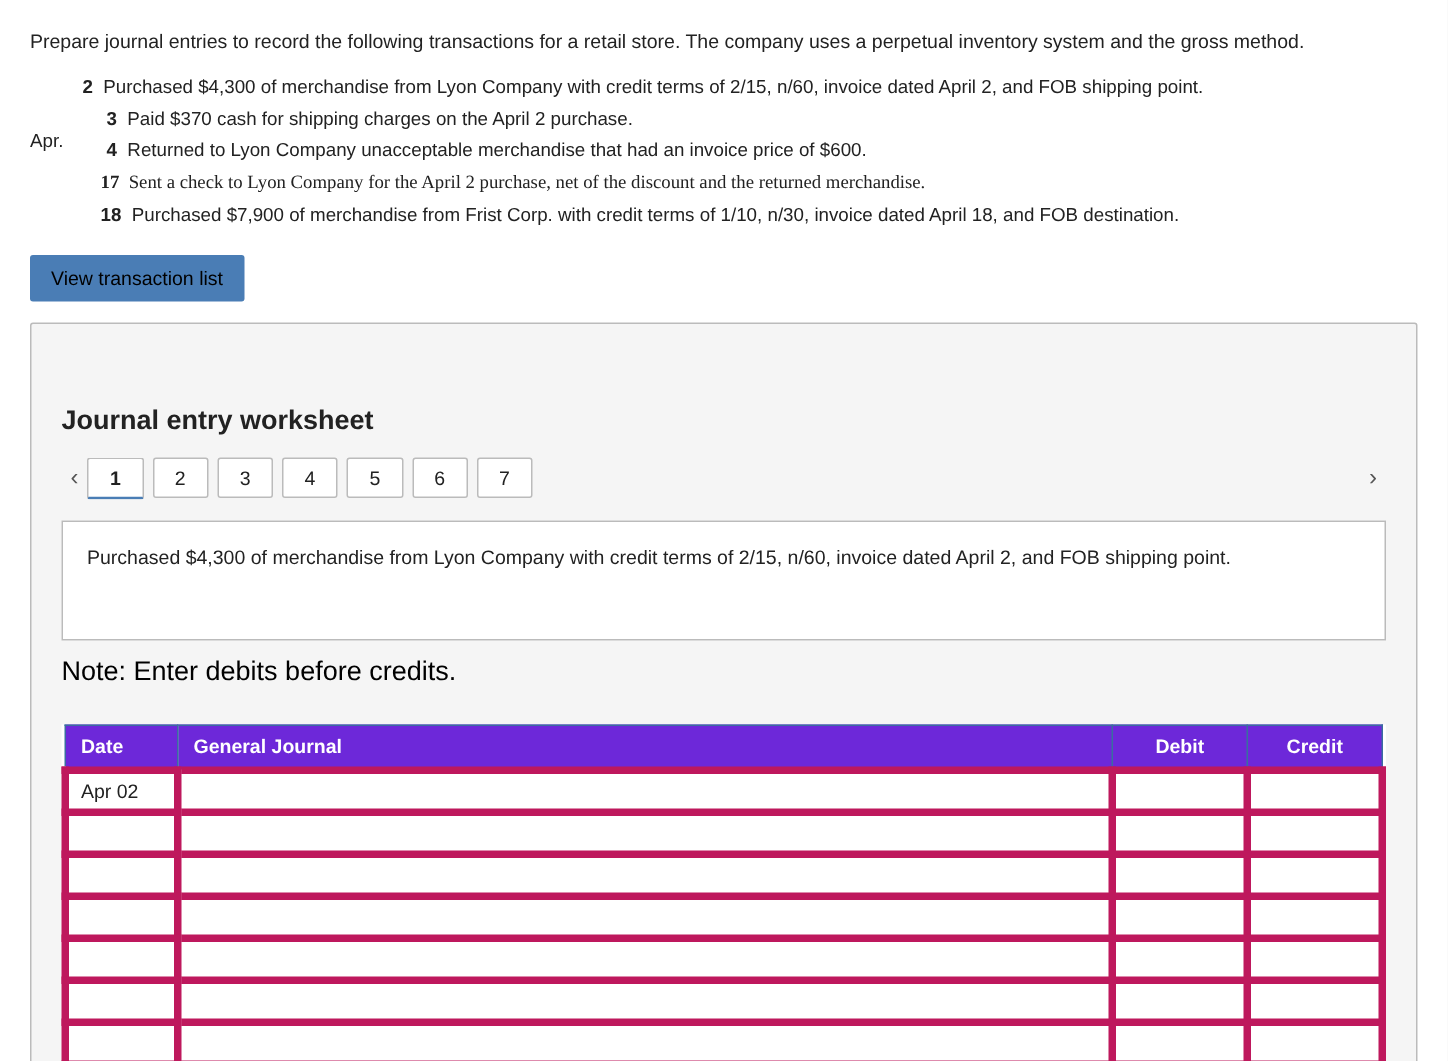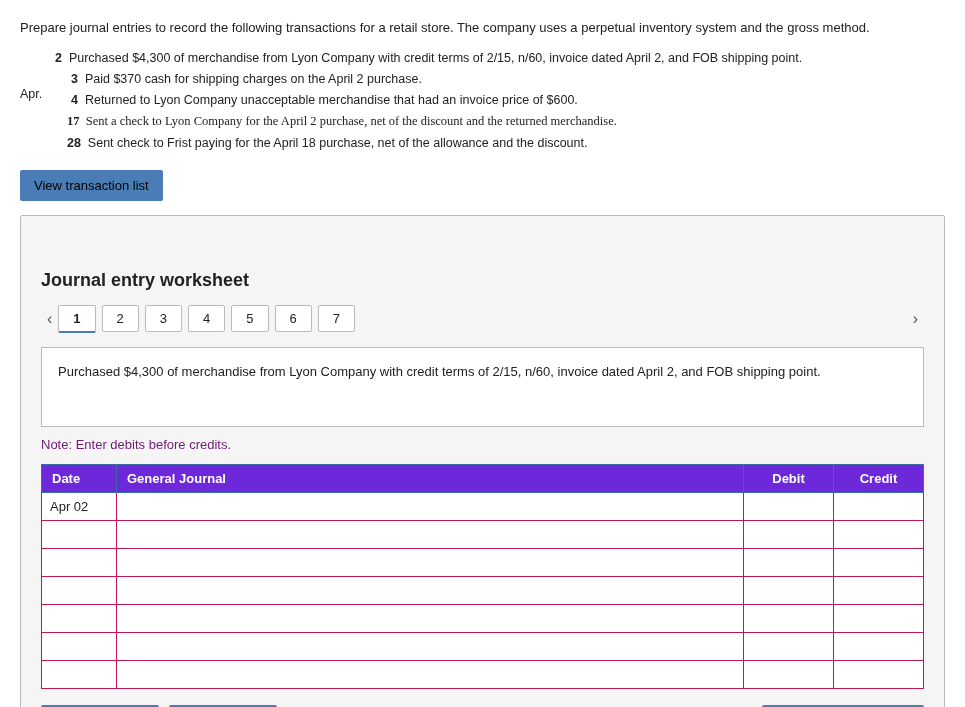--- a/index.html
+++ b/index.html
@@ -79,42 +79,42 @@
       border: 1px solid #bbb;
       background: #fff;
       padding: 14px 16px;
       font-size: 13px;
       line-height: 1.6;
       margin-bottom: 10px;
       min-height: 80px;
     }
 
     .note-text {
-      color: #701a75;
-      font-size: 13px;
-      margin-bottom: 12px;
+      color: #000000;
+      font-size: 18px;
+      margin-bottom: 25px;
     }
 
     .journal-table {
       width: 100%;
       border-collapse: collapse;
       background: #fff;
       margin-bottom: 16px;
     }
     .journal-table th {
       background: #6d28d9;
       color: #fff;
       padding: 6px 10px;
       text-align: left;
       font-size: 13px;
       border: 1px solid #3a6da0;
     }
     .journal-table th.center { text-align: center; }
     .journal-table td {
-      border: 1px solid #be185d;
+      border: 5px solid #be185d;
       padding: 0;
       height: 28px;
     }
     .journal-table td input {
       width: 100%;
       height: 100%;
       border: none;
       outline: none;
       padding: 4px 6px;
       font-size: 13px;
@@ -154,21 +154,21 @@
 <p class="intro-text">Prepare journal entries to record the following transactions for a retail store. The company uses a perpetual inventory system and the gross method.</p>
 
 <div class="transactions">
   <div style="display:flex; align-items:flex-start; line-height:1.7;">
     <span style="min-width:35px; padding-right:4px;margin-top:36px;">Apr.</span>
     <div>
       <div><strong>2</strong>&nbsp;&nbsp;Purchased $4,300 of merchandise from Lyon Company with credit terms of 2/15, n/60, invoice dated April 2, and FOB shipping point.</div>
       <div style="padding-left:16px;"><strong>3</strong>&nbsp;&nbsp;Paid $370 cash for shipping charges on the April 2 purchase.</div>
       <div style="padding-left:16px;"><strong>4</strong>&nbsp;&nbsp;Returned to Lyon Company unacceptable merchandise that had an invoice price of $600.</div>
       <div style="padding-left:12px;font-family:Liberation Serif, serif;"><strong>17</strong>&nbsp;&nbsp;Sent a check to Lyon Company for the April 2 purchase, net of the discount and the returned merchandise.</div>
-      <div style="padding-left:12px;"><strong>28</strong>&nbsp;&nbsp;Sent check to Frist paying for the April 18 purchase, net of the allowance and the discount.</div>
+      <div style="padding-left:12px;"><strong>18</strong>&nbsp;&nbsp;Purchased $7,900 of merchandise from Frist Corp. with credit terms of 1/10, n/30, invoice dated April 18, and FOB destination.</div>
     </div>
   </div>
 </div>
 
 <button class="btn-view-list">View transaction list</button>
 
 <div class="worksheet-container">
   <div class="worksheet-title">Journal entry worksheet</div>
 
   <div class="tabs-row">

